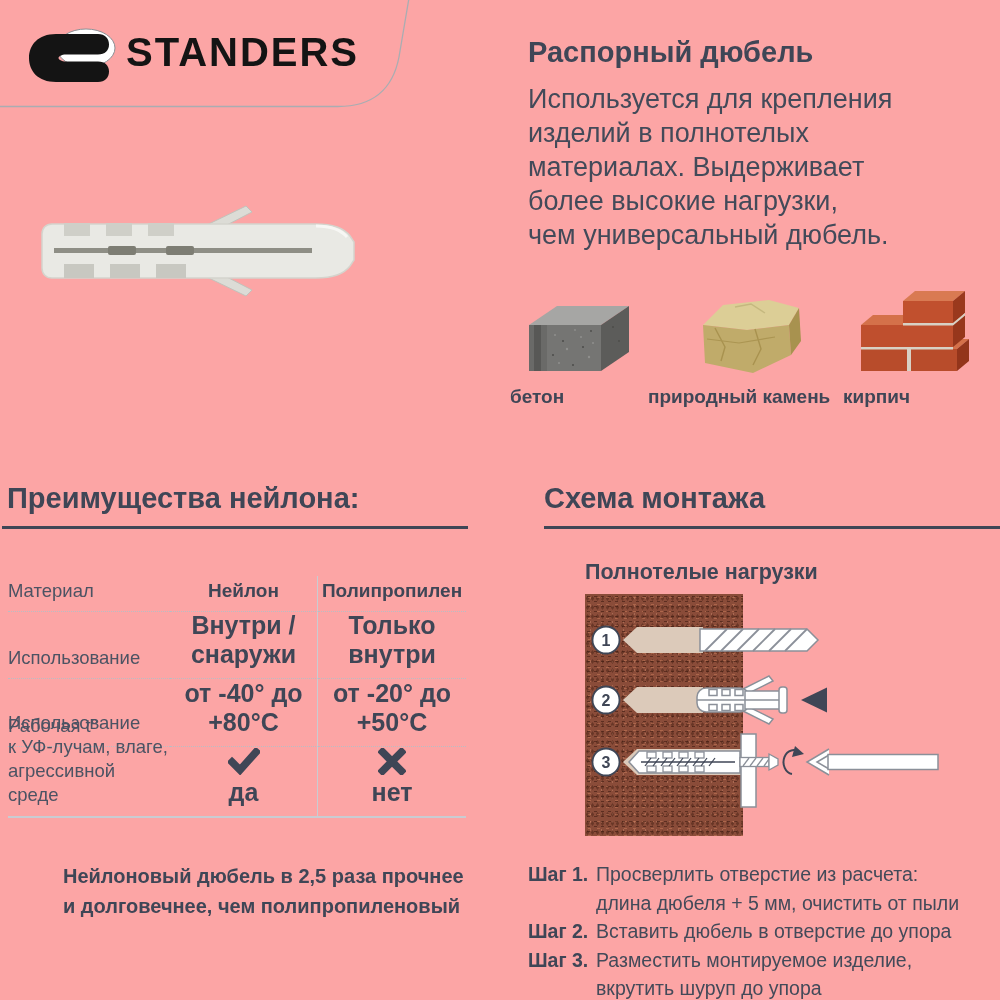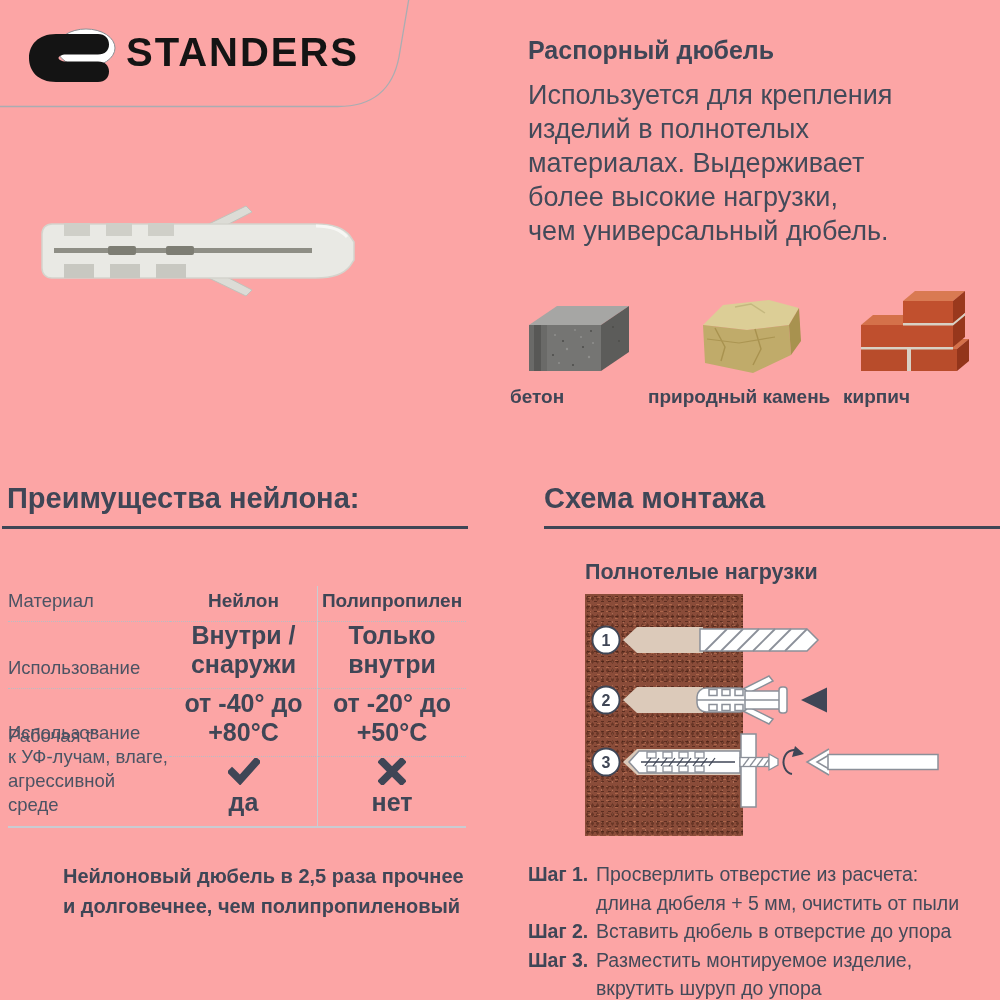--- a/index.html
+++ b/index.html
@@ -12,21 +12,21 @@
   .logo-card svg.card-border { position:absolute; left:0; top:0; }
   .logo-glyph { position:absolute; left:26px; top:28px; }
   .logo-text { position:absolute; left:126px; top:30px; font-size:40px; font-weight:bold;
                letter-spacing:2px; color:#141414; }
 
   
   .product-image { position:absolute; left:38px; top:190px; }
 
   
   .product-info { position:absolute; left:528px; top:36px; width:466px; }
-  .product-title { font-size:25px; font-weight:bold; color:#3f4656; margin-bottom:13px; }
+  .product-title { font-size:29px; font-weight:bold; color:#3f4656; margin-bottom:13px; }
   .desc-line { font-size:27px; line-height:34px; color:#434a59; }
 
   
   .material { position:absolute; text-align:left; }
   .material .mat-img { height:86px; display:flex; align-items:flex-end; justify-content:center; }
   .material .mat-label { margin-top:7px; font-size:19px; font-weight:bold; color:#3f4656; }
   .mat-1 { left:510px; top:293px; width:138px; }
   .mat-2 { left:648px; top:293px; width:204px; }
   .mat-3 { left:843px; top:293px; width:144px; }
 
@@ -39,21 +39,21 @@
   
   .adv-table { position:absolute; left:8px; top:576px; width:458px;
                display:grid; grid-template-columns:162px 148px 148px; }
   .adv-table .cell { display:flex; flex-direction:column; justify-content:flex-end; }
   .adv-table .lbl { font-size:18.5px; color:#4c5363; padding-bottom:9px; }
   .adv-table .val { align-items:center; text-align:center; padding-bottom:9px; }
   .adv-table .val .vtext { font-size:25px; font-weight:bold; color:#3f4656; margin-top:3px; }
   .adv-table .mid { border-right:1px solid #c9ccd2; }
   .adv-table .rule { border-bottom:1px dotted #b9bdc4; }
   .adv-table .rule-last { border-bottom:2px solid #c9ccd2; }
-  .r1 { height:36px;margin-top:10px; } .r2 { height:67px; } .r3 { height:68px; } .r4 { height:71px; }
+  .r1 { height:36px; } .r2 { height:67px; } .r3 { height:68px; } .r4 { height:71px; }
   .adv-table .hval { font-size:19px; font-weight:bold; color:#3f4656; text-align:center; padding-bottom:9px; }
   .res-lines { font-size:18.5px; line-height:24px; color:#4c5363; }
 
   .adv-summary { position:absolute; left:63px; top:861px; width:420px; }
   .adv-summary div { font-size:20px; line-height:30px; font-weight:bold; color:#3f4656; }
 
   
   .diagram-title { position:absolute; left:585px; top:560px; font-size:21.5px; font-weight:bold; color:#3f4656; }
   .diagram { position:absolute; left:585px; top:594px; width:360px; height:242px; }
   .wall { position:absolute; left:0; top:0; width:158px; height:242px; background-color:#8a4c39;

